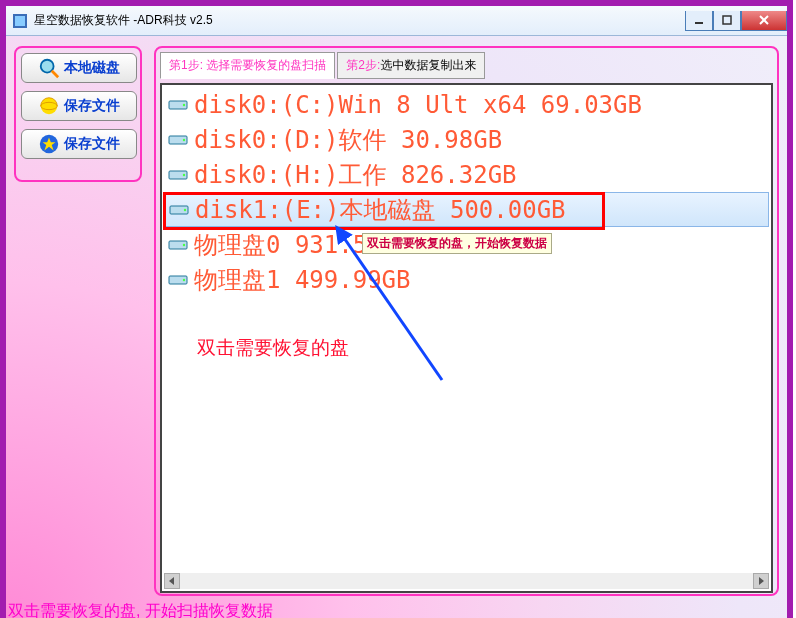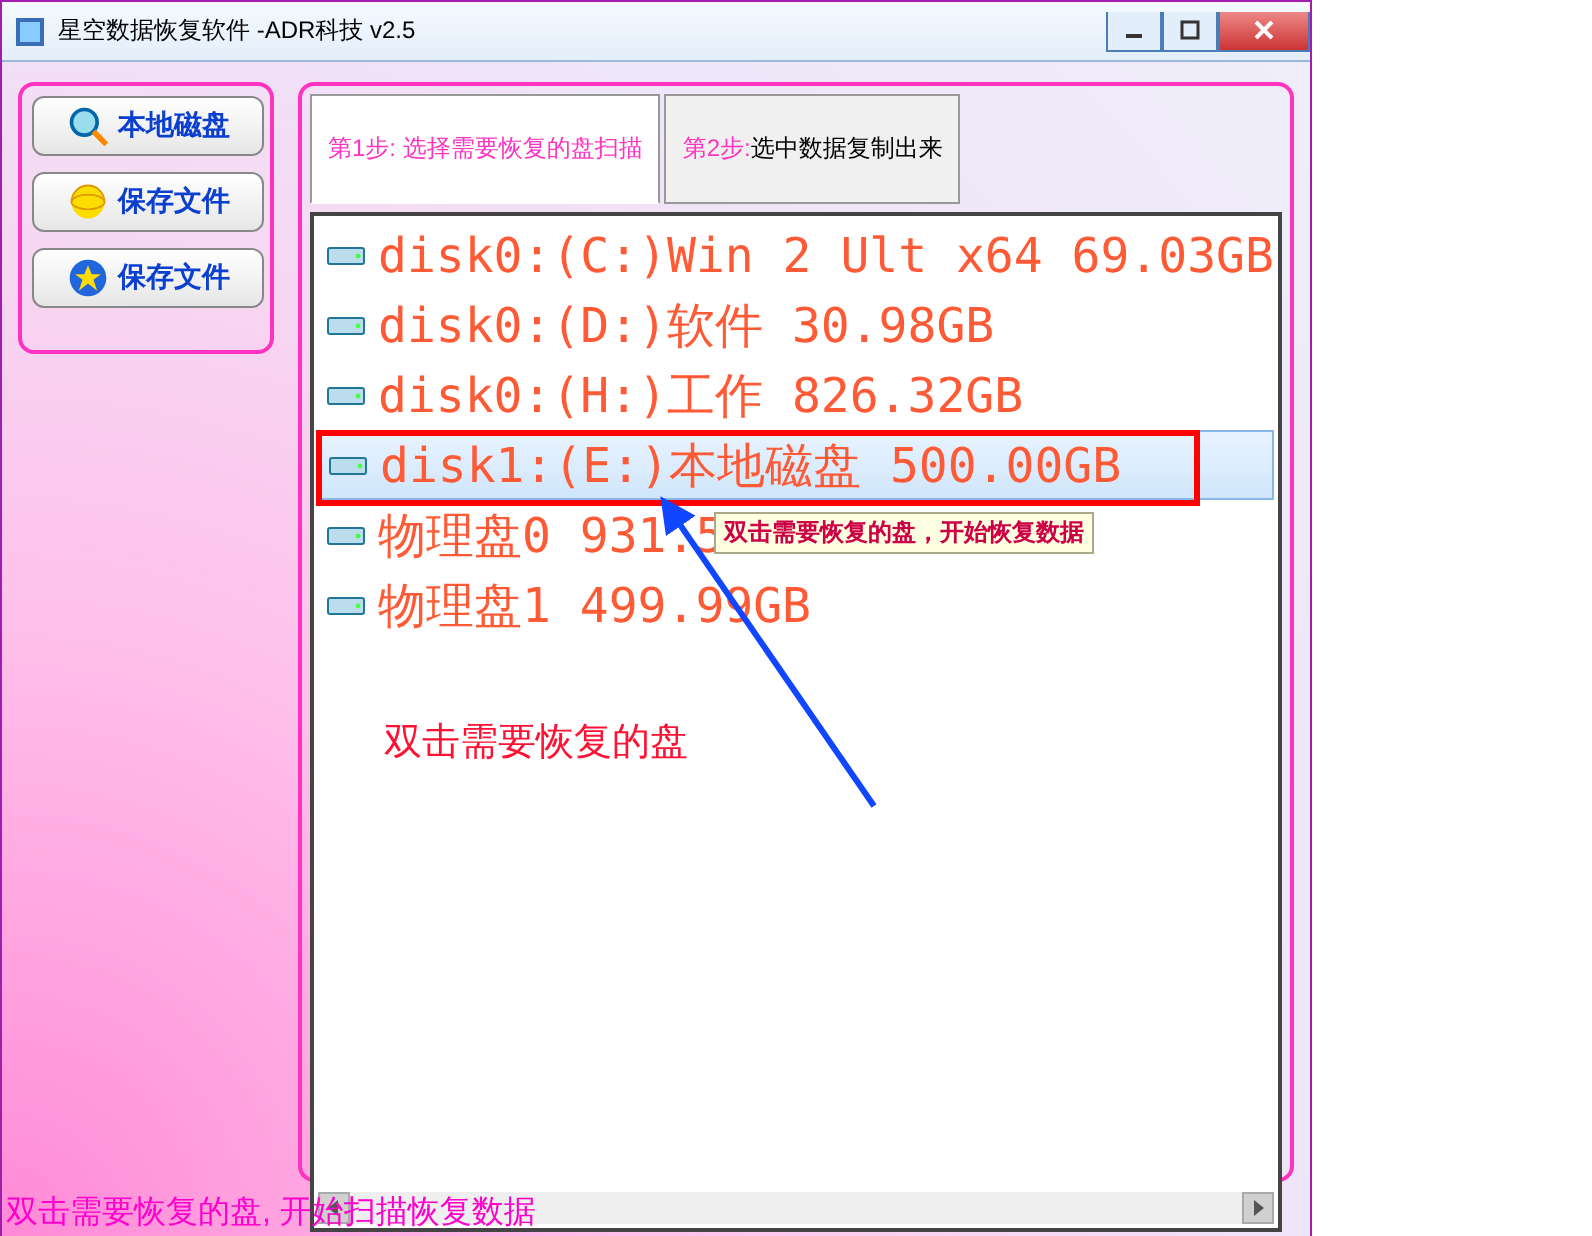--- a/index.html
+++ b/index.html
@@ -4,21 +4,21 @@
 <style>
 * { margin: 0; padding: 0; box-sizing: border-box; }
 body {
   font-family: "Microsoft YaHei", SimSun, sans-serif;
   font-size: 12px;
   background: #fff;
   width: 796px;
   height: 618px;
   overflow: hidden;
 }
-.window { width: 656px; height: 618px; border: 1px solid #a21caf; }
+.window { width: 793px; height: 618px; border: 6px solid #a21caf; }
 .titlebar {
   height: 30px;
   background: linear-gradient(#f5f9fd, #e3eefb);
   border-bottom: 1px solid #9cb7d8;
   display: flex; align-items: center;
   padding-left: 6px;
 }
 .titlebar .tb-icon { width: 16px; height: 16px; margin-right: 6px; }
 .titlebar .title { flex: 1; color: #000; }
 .winbtns { display: flex; height: 20px; gap: 0; }
@@ -52,21 +52,21 @@
 .side-btn:last-child { margin-bottom: 16px; }
 .side-btn .side-ico { width: 22px; height: 22px; margin-right: 4px; }
 .main {
   position: absolute; left: 148px; top: 10px; right: 8px; bottom: 28px;
   border: 2px solid #ff33c0;
   border-radius: 8px;
   padding: 4px;
 }
 .tabs { display: flex; gap: 2px; margin-bottom: 4px; }
 .tab {
-  padding: 18px 8px;
+  padding: 4px 8px;
   border: 1px solid #999;
   background: #f0f0f0;
   font-size: 12px;
   cursor: pointer;
 }
 .tab.active { background: #fff; border-bottom-color: #fff; }
 .tab .red { color: #ff33c0; }
 .listwrap {
   border: 2px solid #444;
   background: #fff;
@@ -177,21 +177,21 @@
       </div>
 
       <div class="listwrap">
         <div class="list" id="disk-list">
             <div class="row">
               <svg class="drive-ico" viewBox="0 0 20 20">
                 <rect x="1" y="6" width="18" height="8" rx="1" fill="#bde"></rect>
                 <rect x="1" y="6" width="18" height="8" rx="1" fill="none" stroke="#279"></rect>
                 <circle cx="16" cy="10" r="1.2" fill="#4f4"></circle>
               </svg>
-              <span class="row-text">disk0:(C:)Win 2 Ult x64 69.03GB</span>
+              <span class="row-text">disk0:(C:)Win 8 Ult x64 69.03GB</span>
             </div>
             <div class="row">
               <svg class="drive-ico" viewBox="0 0 20 20">
                 <rect x="1" y="6" width="18" height="8" rx="1" fill="#bde"></rect>
                 <rect x="1" y="6" width="18" height="8" rx="1" fill="none" stroke="#279"></rect>
                 <circle cx="16" cy="10" r="1.2" fill="#4f4"></circle>
               </svg>
               <span class="row-text">disk0:(D:)软件 30.98GB</span>
             </div>
             <div class="row">

